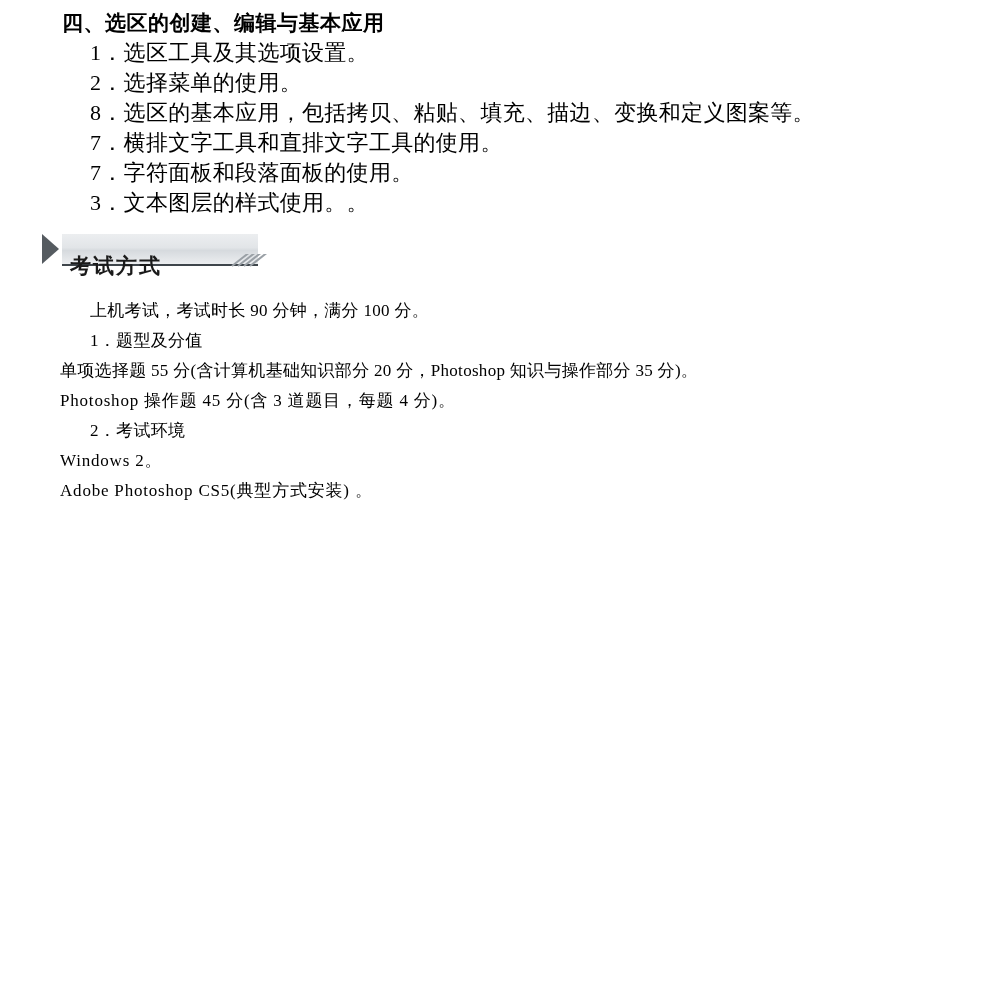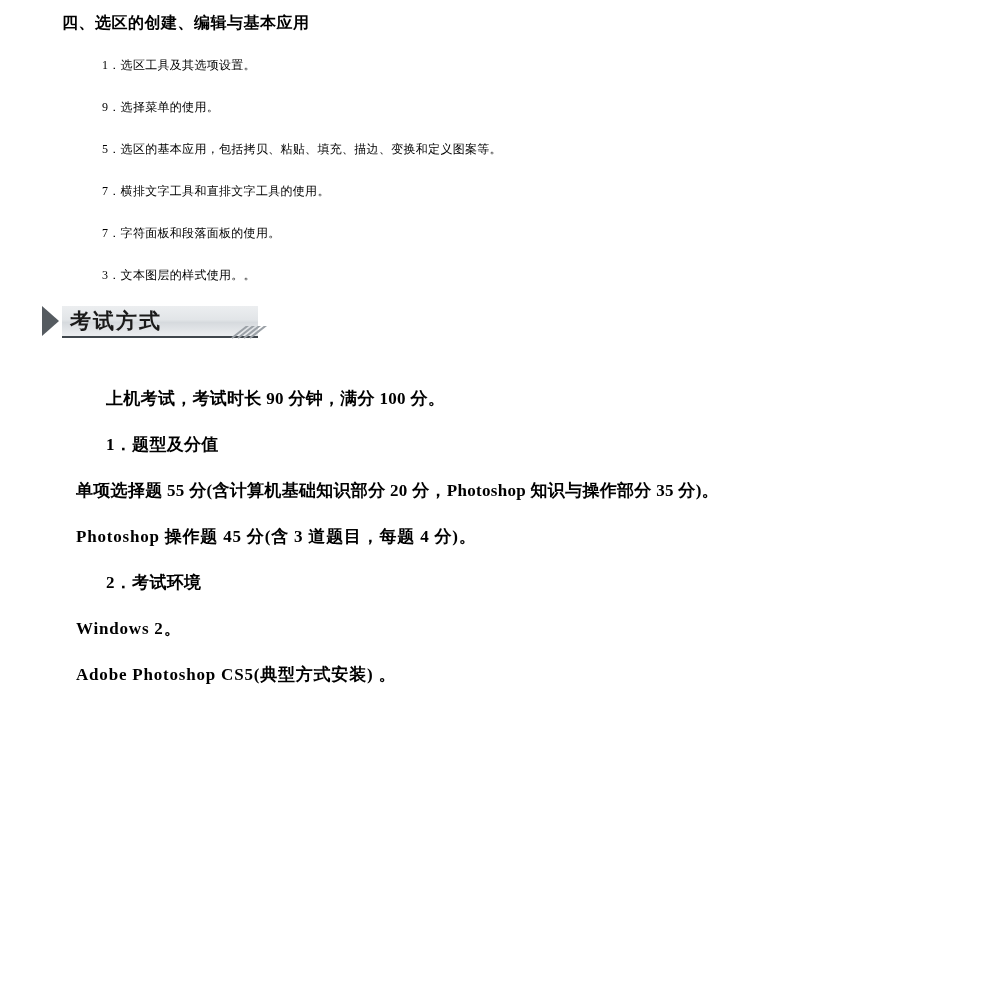--- a/index.html
+++ b/index.html
@@ -25,31 +25,31 @@
     position: absolute;
     left: 60px;
     top: 8px;
     width: 890px;
   }
 
   
   .sec-head {
     font-family: "DejaVu Sans", "Liberation Sans", sans-serif;
     font-weight: bold;
-    font-size: 16px;
+    font-size: 21px;
     line-height: 30px;
     letter-spacing: 0.5px;
     margin: 0 0 0 0;
     padding-left: 2px;
     white-space: nowrap;
   }
   .item {
-    font-size: 12px;
+    font-size: 22px;
     line-height: 30px;
-    margin: 12px;
+    margin: 0;
     padding-left: 2px;
     letter-spacing: 0.3px;
   }
   .item.indent {
     text-indent: 30px;
     padding-left: 0;
   }
   .item.hang {
     text-indent: 30px;
     padding-left: 0;
@@ -78,21 +78,21 @@
     left: 2px;
     top: 2px;
     width: 196px;
     height: 30px;
     background: linear-gradient(to bottom, #eceef0 0%, #e2e5e8 45%, #d6dade 55%, #eceef0 100%);
     border-bottom: 2px solid #3f464c;
   }
   .banner-title {
     position: absolute;
     left: 10px;
-    top: 2px;
+    top: 19px;
     height: 30px;
     line-height: 30px;
     font-family: "DejaVu Sans", "Liberation Sans", sans-serif;
     font-weight: bold;
     font-size: 21px;
     letter-spacing: 2px;
     color: #1a1a1a;
   }
   .banner-tail {
     position: absolute;
@@ -112,44 +112,43 @@
     transform-origin: left center;
   }
   .banner-tail i:nth-child(1) { left: 2px;  top: 11px; }
   .banner-tail i:nth-child(2) { left: 8px;  top: 11px; }
   .banner-tail i:nth-child(3) { left: 14px; top: 11px; }
   .banner-tail i:nth-child(4) { left: 20px; top: 11px; }
 
   .body-line {
     font-size: 17px;
     line-height: 30px;
-    margin: 16px;
+    margin: 0;
     letter-spacing: 0.3px;
-    font-weight: bold;
   }
   .body-line.indent {
     text-indent: 30px;
   }
   .body-line.latin {
     font-family: "Liberation Serif", "DejaVu Serif", serif;
     letter-spacing: 0.8px;
   }
   .spacer-8 { height: 8px; }
 </style>
 </head>
 <body>
 
 <div class="page">
   <div class="content">
 
     <div>
       <p class="sec-head">四、选区的创建、编辑与基本应用</p>
       <p class="item indent">1．选区工具及其选项设置。</p>
-      <p class="item indent">9．选择菜单的使用。</p>
-      <p class="item indent">5．选区的基本应用，包括拷贝、粘贴、填充、描边、变换和定义图案等。</p>
+      <p class="item indent">2．选择菜单的使用。</p>
+      <p class="item indent">8．选区的基本应用，包括拷贝、粘贴、填充、描边、变换和定义图案等。</p>
     </div>
 
 
 
     <div>
       <p class="item indent">7．横排文字工具和直排文字工具的使用。</p>
       <p class="item indent">7．字符面板和段落面板的使用。</p>
       <p class="item indent">3．文本图层的样式使用。。</p>
     </div>
 

